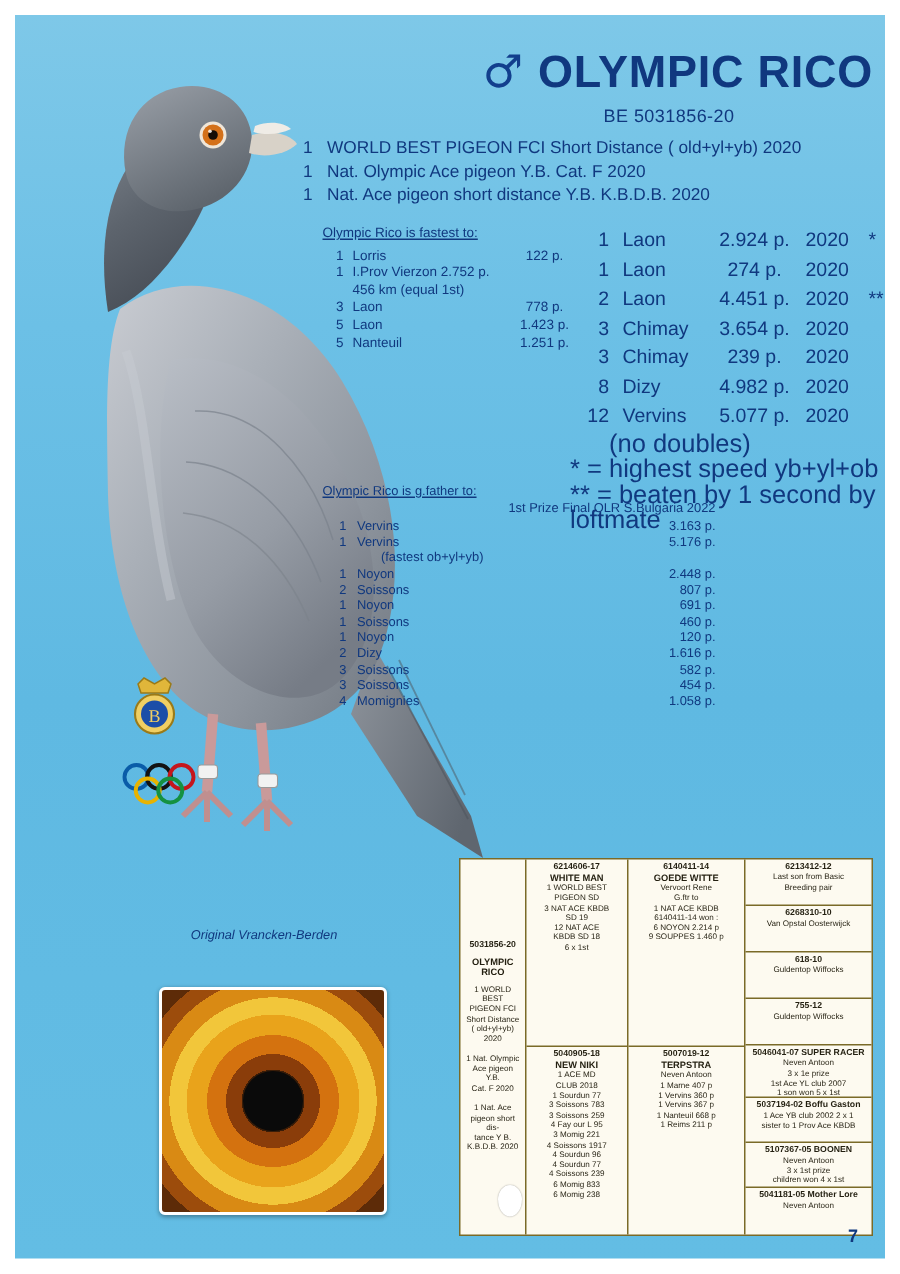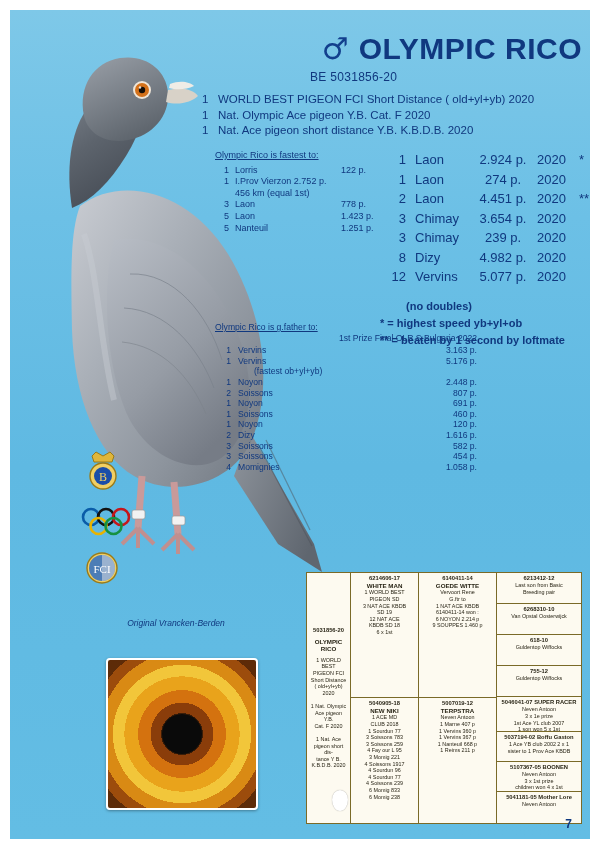--- a/index.html
+++ b/index.html
@@ -30,51 +30,51 @@
   .title-row{display:flex;align-items:center;justify-content:flex-end;gap:10px;}
   .male-sym{
     color:#123f8d;font-size:30px;font-weight:bold;line-height:1;
     font-family:"DejaVu Sans", sans-serif;
   }
   .main-title{
     color:#10387f;font-size:30px;font-weight:bold;letter-spacing:.5px;
     font-family:"Liberation Sans", sans-serif;
   }
   .ring-no{
-    color:#10387f;font-size:12px;margin-top:4px;text-align:left;letter-spacing:.3px;
+    color:#10387f;font-size:12px;margin-top:4px;text-align:center;letter-spacing:.3px;
   }
   
   .ach{
     position:absolute;left:192px;top:82px;width:380px;color:#10387f;
     font-size:11.5px;line-height:15.5px;
   }
   .ach .l{display:flex;gap:6px;}
   .ach .n{width:10px;text-align:left;}
   
   .father{
     position:absolute;left:205px;top:140px;width:170px;color:#10387f;font-size:9px;
     line-height:11.6px;
   }
   .father .hd{text-decoration:underline;margin-bottom:3px;font-size:9px;}
   .frow{display:flex;}
   .frow .r{width:14px;text-align:right;padding-right:6px;}
   .frow .t{flex:1;}
-  .frow .p{width:44px;text-align:left;}
+  .frow .p{width:44px;text-align:center;}
   
   .results{
     position:absolute;left:370px;top:140px;width:210px;color:#10387f;
     font-size:13px;line-height:19.5px;
   }
   .rrow{display:flex;align-items:baseline;}
   .rrow .rk{width:26px;text-align:right;padding-right:9px;}
   .rrow .pl{width:62px;}
   .rrow .pt{width:52px;text-align:center;padding-right:8px;}
   .rrow .yr{width:40px;}
   .rrow .st{padding-left:2px;}
-  .notes{color:#10387f;font-size:11px;line-height:17px;margin-top:11px;font-weight:bold;}
+  .notes{color:#10387f;font-size:17px;line-height:17px;margin-top:0;}
   .notes .nd{padding-left:26px;}
   
   .gfather{
     position:absolute;left:205px;top:312px;width:262px;color:#10387f;font-size:8.6px;
     line-height:10.6px;
   }
   .gfather .hd{text-decoration:underline;}
   .gfather .hd2{text-align:right;margin-bottom:2px;}
   .grow{display:flex;}
   .grow .r{width:16px;text-align:right;padding-right:7px;}
@@ -228,28 +228,20 @@
       </div>
       <div class="medal">
         <svg width="52" height="30" viewBox="0 0 52 30">
           <circle cx="11" cy="11" r="8" fill="none" stroke="#0a5ca8" stroke-width="2.6"></circle>
           <circle cx="26" cy="11" r="8" fill="none" stroke="#131313" stroke-width="2.6"></circle>
           <circle cx="41" cy="11" r="8" fill="none" stroke="#c5161c" stroke-width="2.6"></circle>
           <circle cx="18.5" cy="20" r="8" fill="none" stroke="#e8b300" stroke-width="2.6"></circle>
           <circle cx="33.5" cy="20" r="8" fill="none" stroke="#159141" stroke-width="2.6"></circle>
         </svg>
       </div>
-      <div class="medal">
-        <svg width="44" height="44" viewBox="0 0 44 44">
-          <circle cx="22" cy="22" r="15" fill="#f0cf63" stroke="#9a7a18" stroke-width="1.4"></circle>
-          <path d="M9 22 a13 13 0 0 1 26 0 a13 13 0 0 1 -26 0" fill="#2f6fc4" opacity=".85"></path>
-          <path d="M22 9 a13 13 0 0 1 0 26" fill="#e8e8e8" opacity=".5"></path>
-          <text x="22" y="27" font-size="11" fill="#ffffff" text-anchor="middle" font-family="Liberation Serif, serif">FCI</text>
-        </svg>
-      </div>
     </div>
 
     <div class="eye">
       <div class="ring"></div>
     </div>
 
     <div class="header">
       <div class="title-row">
         <span class="male-sym">♂</span>
         <span class="main-title">OLYMPIC RICO</span>

